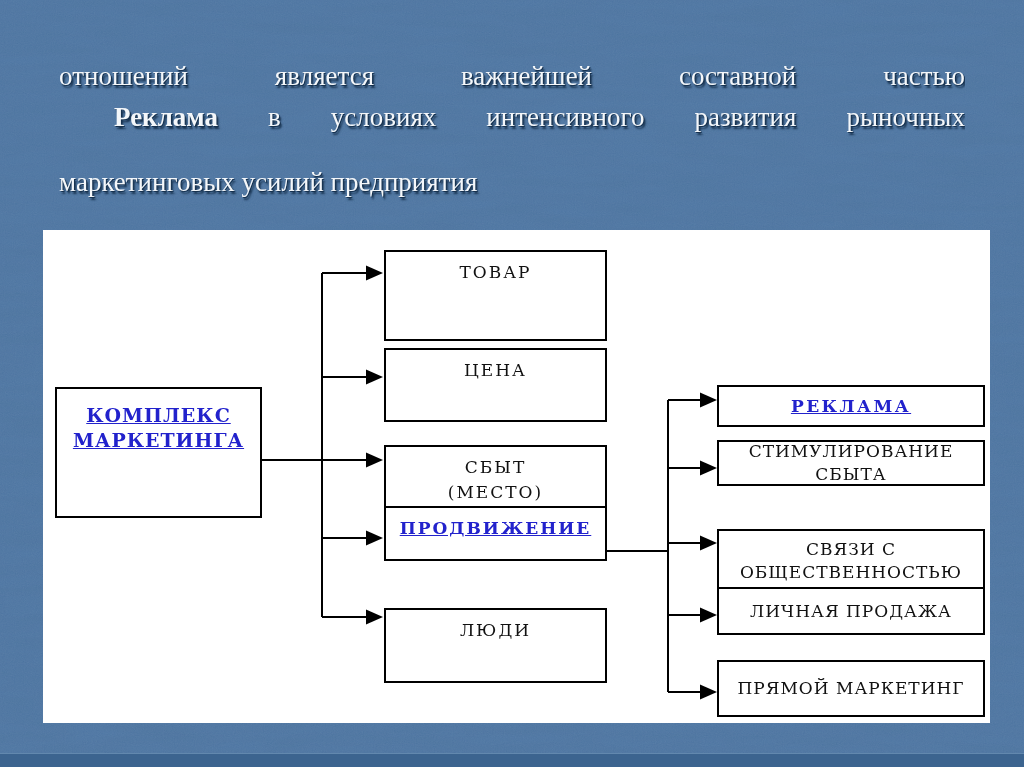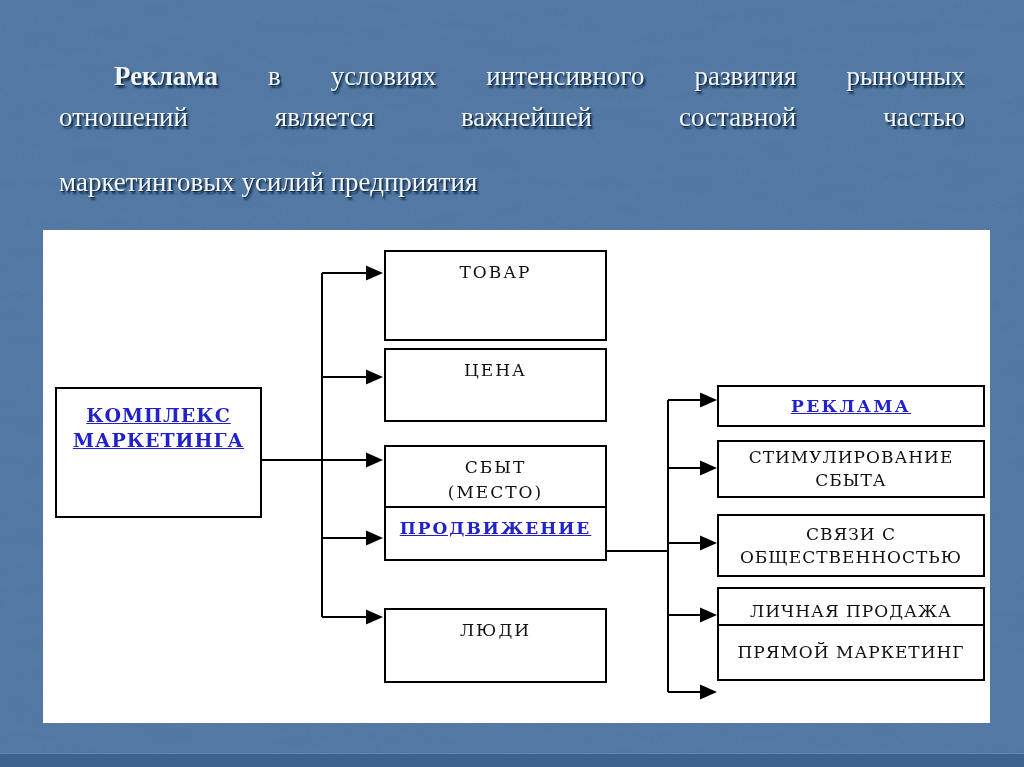--- a/index.html
+++ b/index.html
@@ -43,24 +43,24 @@
   
   .mid{left:384px;width:223px;}
   .mid-0{top:250px;height:91px;}
   .mid-1{top:348px;height:74px;}
   .mid-2{top:437px;height:71px;margin-top:8px;}
   .mid-3{top:506px;height:55px;}
   .mid-4{top:608px;height:75px;}
   
   .rt{left:717px;width:268px;}
   .rt-0{top:385px;height:42px;letter-spacing:2.5px;}
-  .rt-1{top:440px;height:58px;}
-  .rt-2{top:514px;height:63px;}
+  .rt-1{top:440px;height:46px;}
+  .rt-2{top:529px;height:63px;}
   .rt-3{top:587px;height:48px;}
-  .rt-4{top:624px;height:57px;}
+  .rt-4{top:660px;height:57px;}
 </style>
 </head>
 <body>
 
 <div class="stage">
 
   <svg class="texture" xmlns="http://www.w3.org/2000/svg">
     <filter id="nzFine" x="0" y="0" width="100%" height="100%">
       <feTurbulence type="fractalNoise" baseFrequency="0.9" numOctaves="2" seed="3"></feTurbulence>
       <feColorMatrix type="matrix" values="0 0 0 0 1  0 0 0 0 1  0 0 0 0 1  0.4 0.4 0.4 0 0"></feColorMatrix>
@@ -69,22 +69,22 @@
       <feTurbulence type="fractalNoise" baseFrequency="0.015 0.09" numOctaves="4" seed="8"></feTurbulence>
       <feColorMatrix type="matrix" values="0 0 0 0 0.06  0 0 0 0 0.14  0 0 0 0 0.27  0.5 0.5 0.5 0 0"></feColorMatrix>
     </filter>
     <rect width="1024" height="767" filter="url(#nzCloud)" opacity="0.28"></rect>
     <rect width="1024" height="767" filter="url(#nzFine)" opacity="0.09"></rect>
   </svg>
 
   <div class="bottom-band"></div>
 
   <div class="title">
+    <div class="tline tline2 just">отношений является важнейшей составной частью</div>
     <div class="tline tline1 just"><span class="bold">Реклама</span><span> в условиях интенсивного развития рыночных</span></div>
-    <div class="tline tline2 just">отношений является важнейшей составной частью</div>
     <div class="tline tline3">маркетинговых усилий предприятия</div>
   </div>
 
   <div class="panel"></div>
 
   <svg class="connectors" xmlns="http://www.w3.org/2000/svg">
     <path d="M262 460 H367 M322 273 V617 M322 273 H367 M322 377 H367 M322 538 H367 M322 617 H367
              M607 551 H668 M668 400 V692 M668 400 H701 M668 468 H701 M668 543 H701 M668 615 H701 M668 692 H701" stroke="#000000" stroke-width="2" fill="none"></path>
     <g fill="#000000">
       <polygon points="383,273 366,265.5 366,280.5"></polygon>

